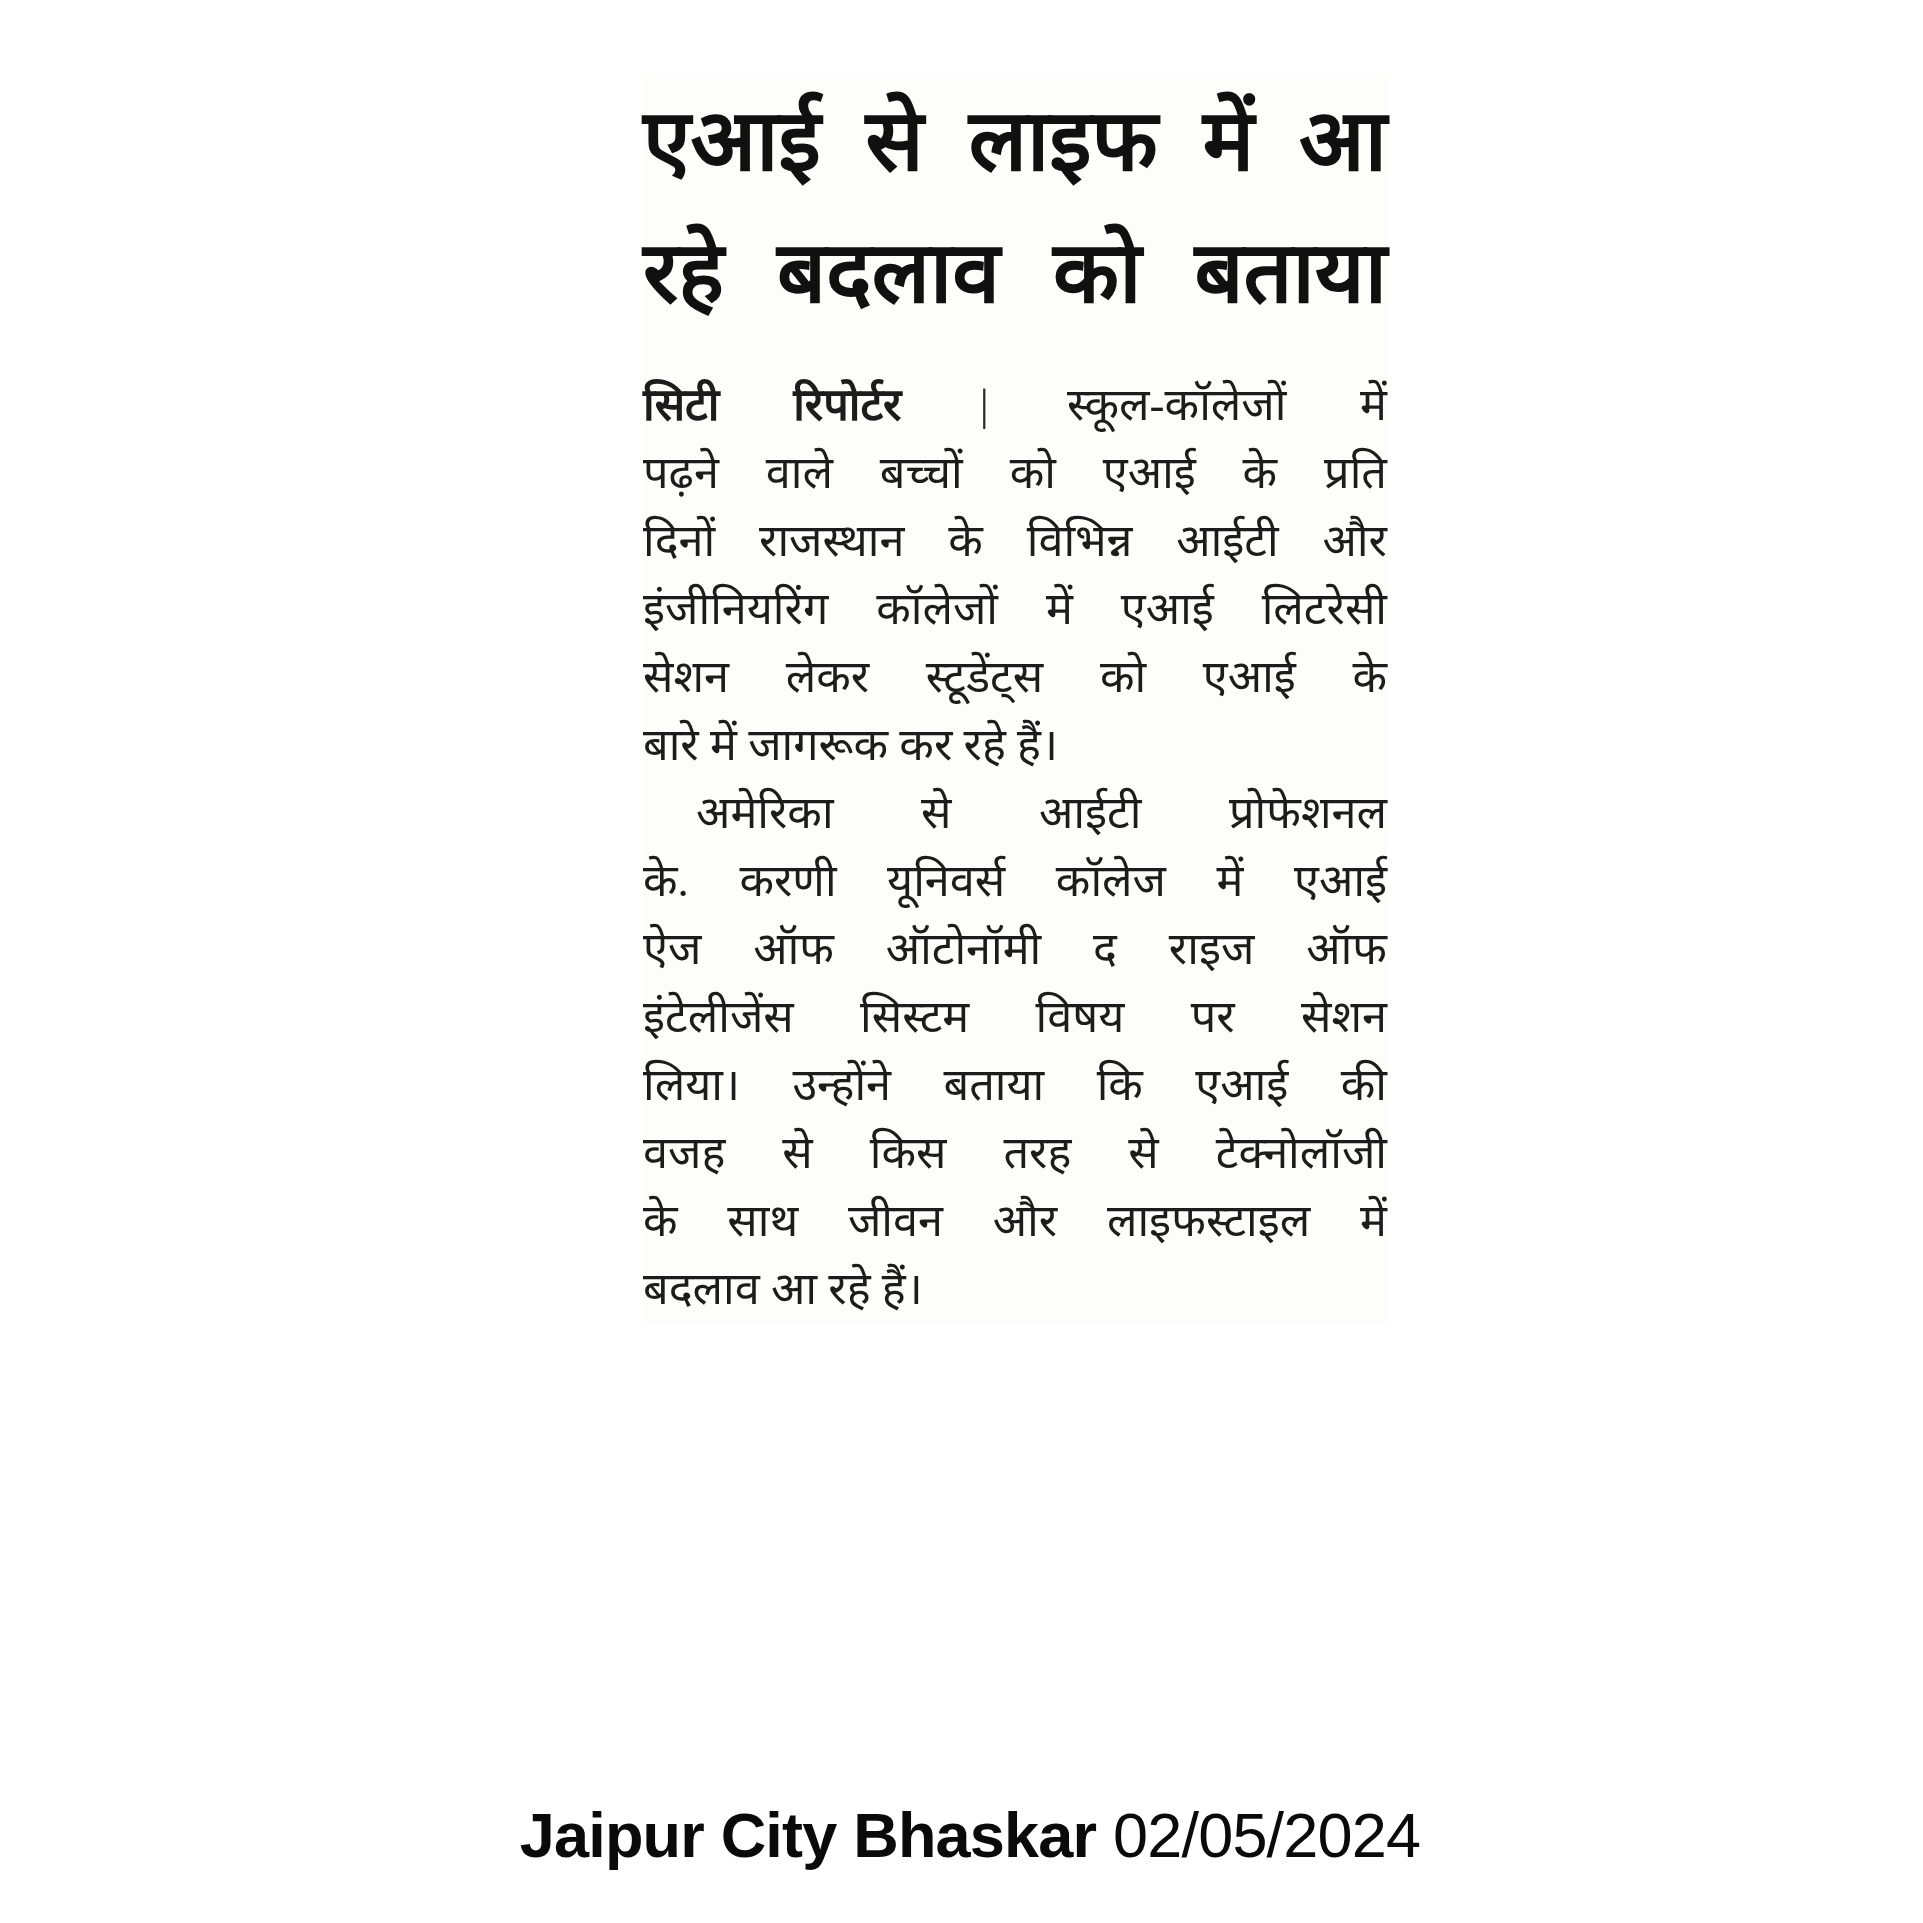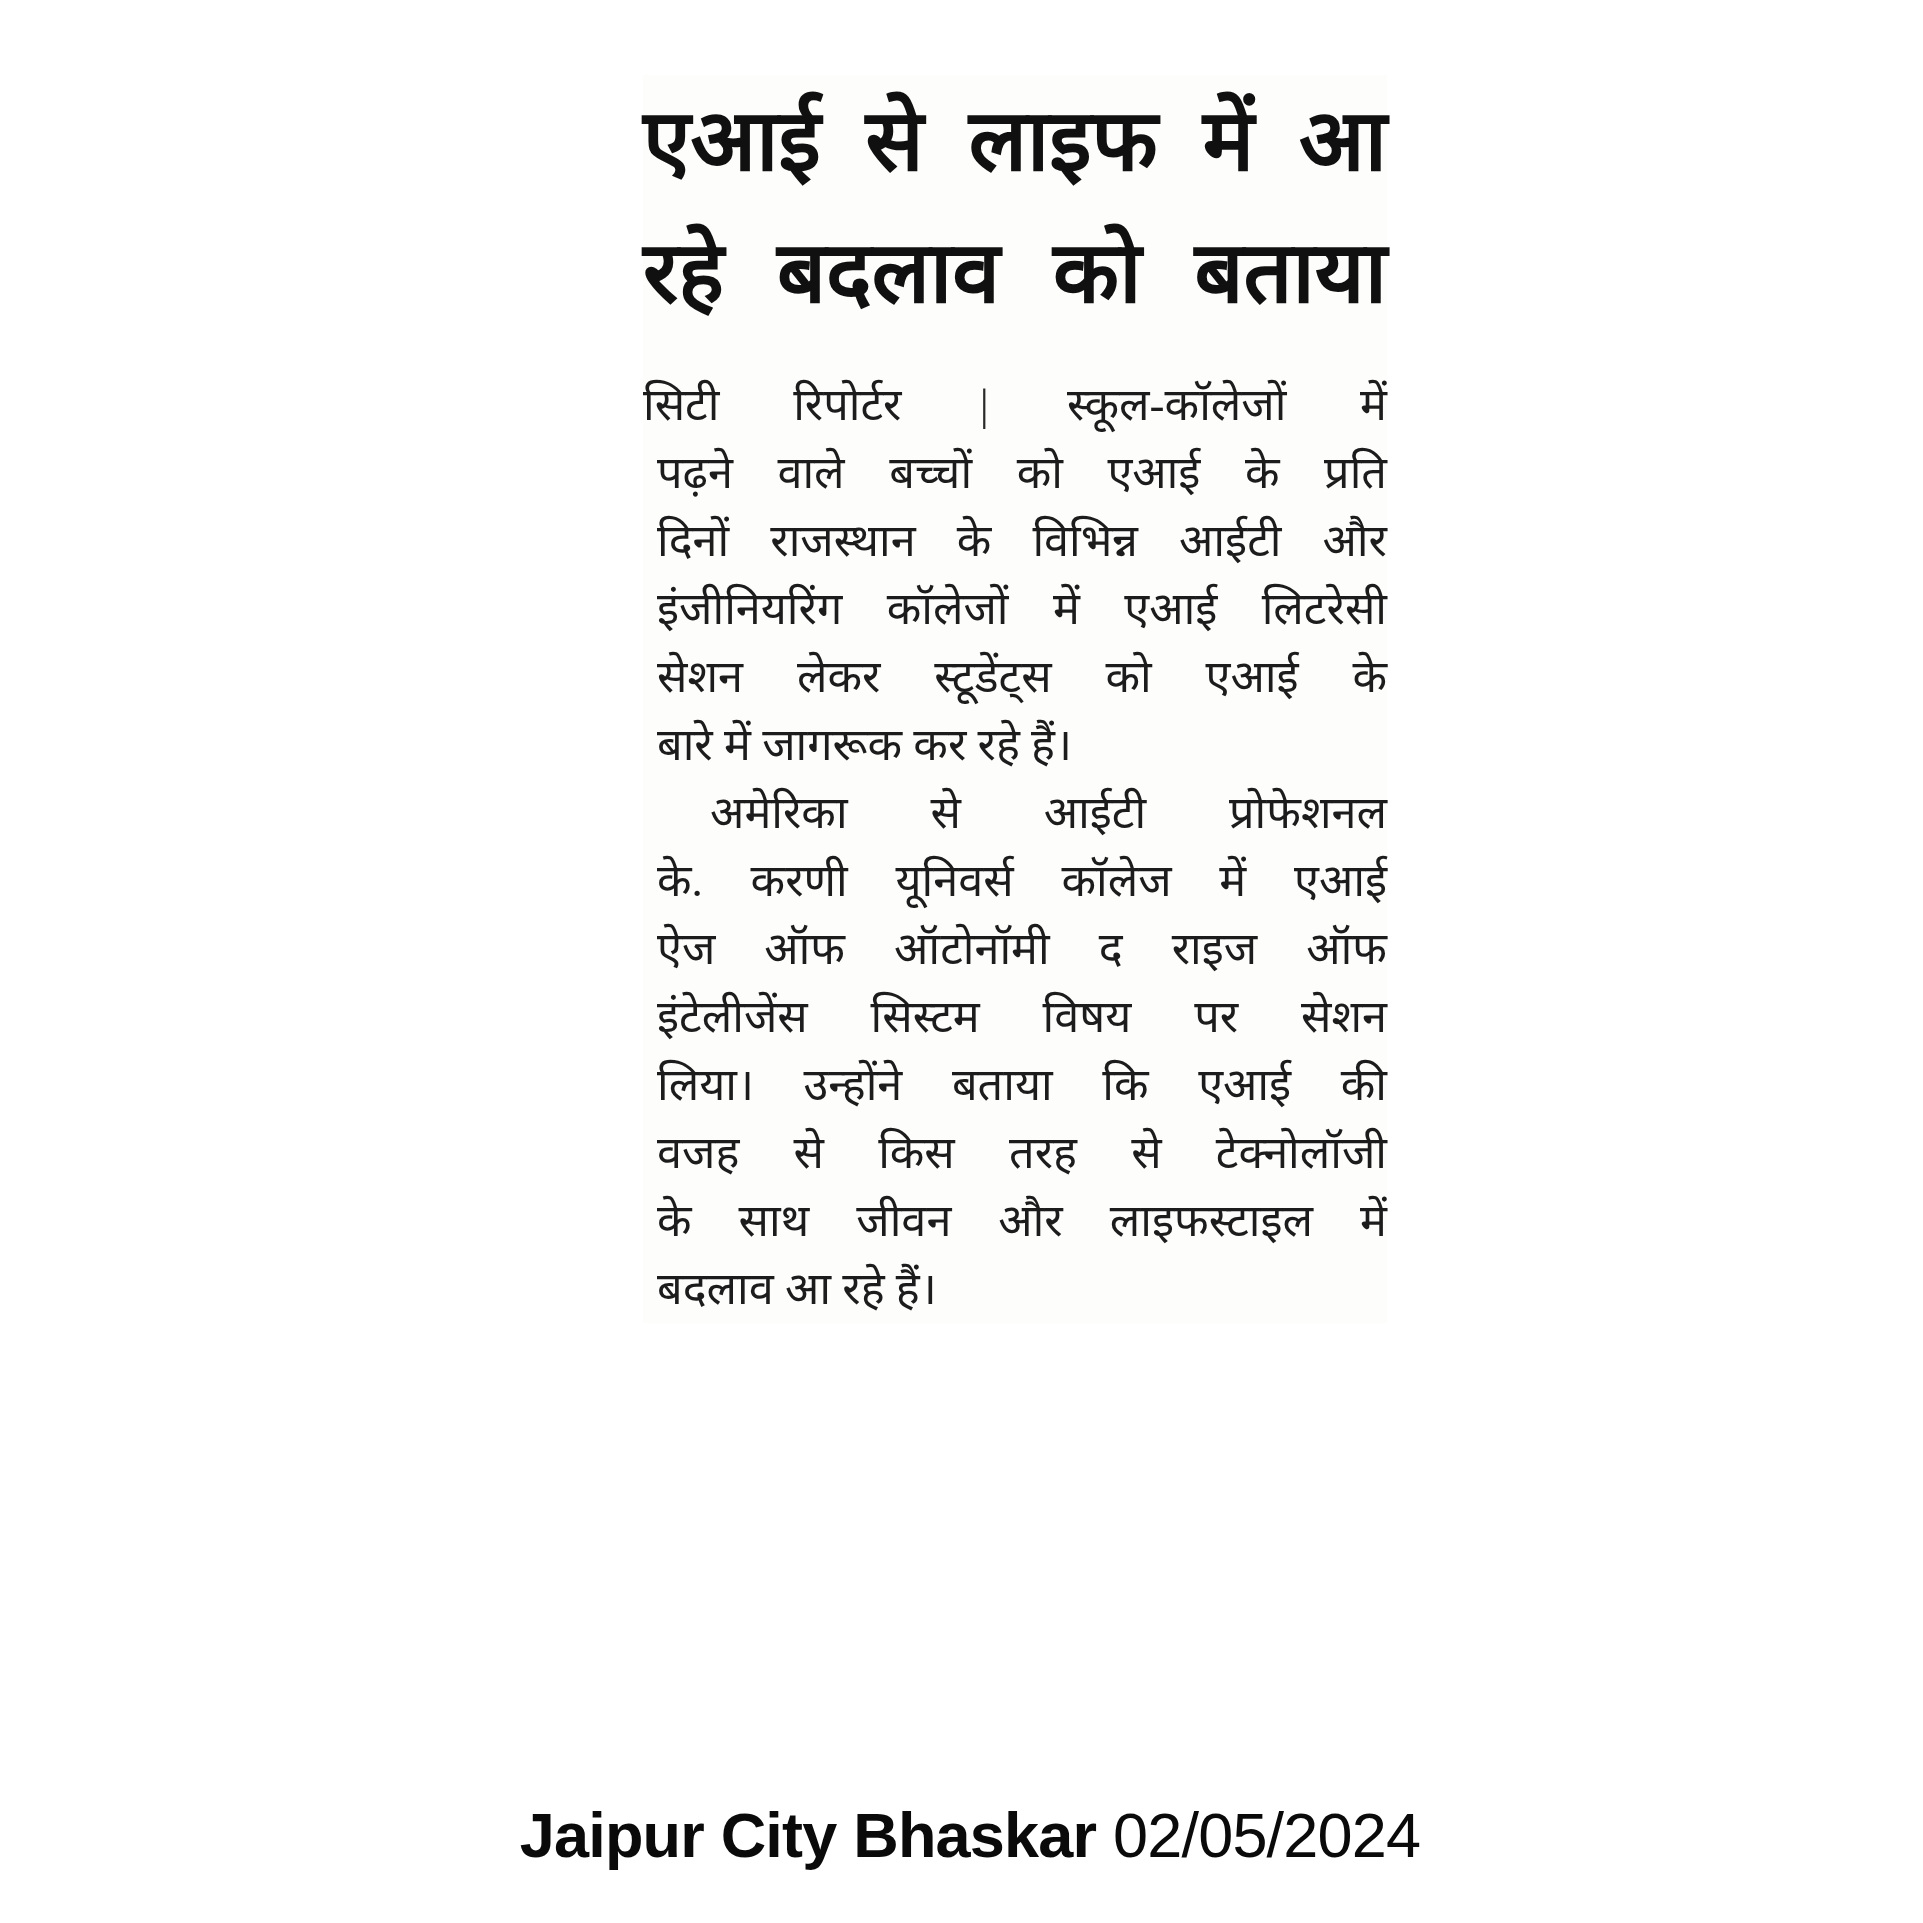--- a/index.html
+++ b/index.html
@@ -36,27 +36,26 @@
     margin-top: 32px;
     font-size: 45px;
     line-height: 68px;
     color: #1c1c1c;
   }
   .line {
     text-align: justify;
     text-align-last: justify;
     height: 68px;
     overflow: visible;
-    margin-left: 14px;
   }
   .line.last { text-align-last: left; }
   .line.indent { text-indent: 53px; }
 
   .lead-line { height: 68px; text-align: justify; text-align-last: justify; }
-  .lead-reporter { font-weight: 400; margin-top: 44px; }
+  .lead-reporter { font-weight: 700; margin-top: 44px; }
   .lead-sep { font-weight: 400; padding: 0 4.5px; color: #2a2a2a; }
 
   .caption {
     position: absolute;
     left: 0; top: 1798px;
     width: 1924px;
     text-align: center;
     font-family: "Liberation Sans", "DejaVu Sans", sans-serif;
     font-size: 63px;
     line-height: 75px;

